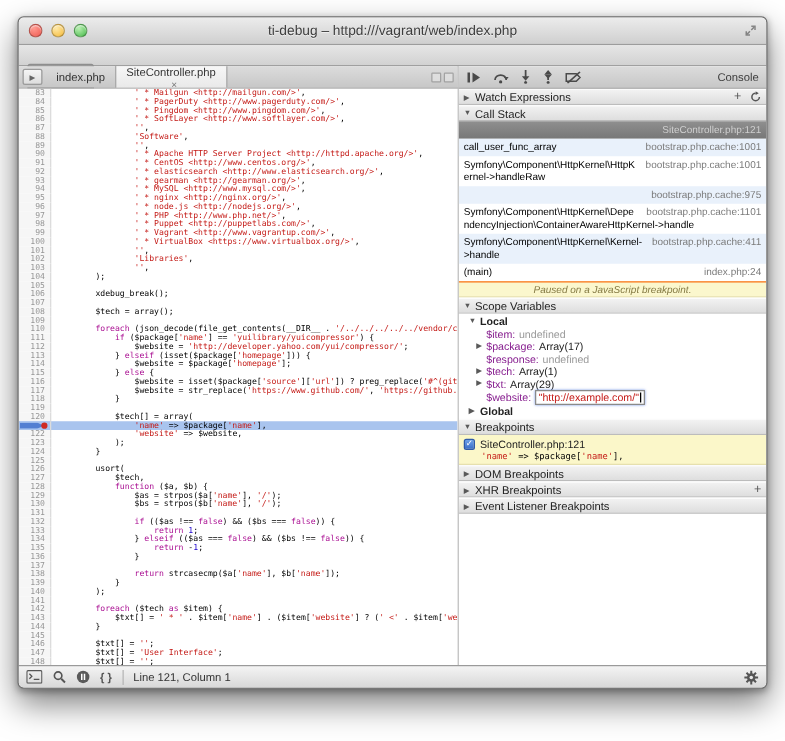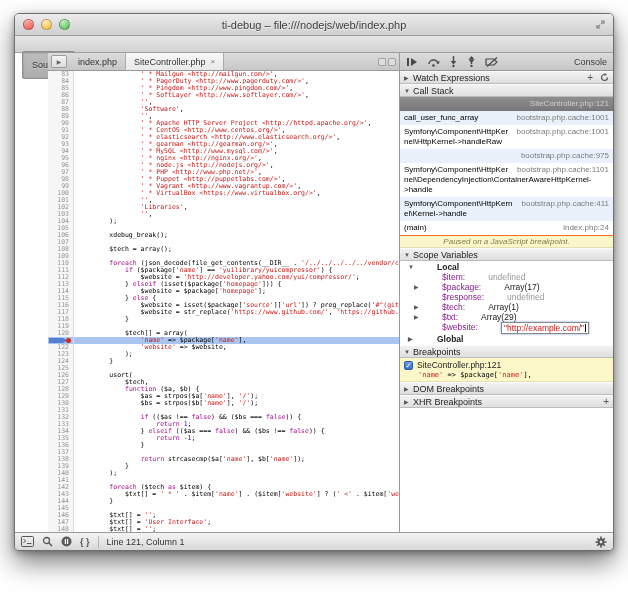--- a/index.html
+++ b/index.html
@@ -19,30 +19,30 @@
   .light.green{background:radial-gradient(circle at 35% 30%,#baf0b2,#46ba49);}
   .title{font-size:11px;color:#3d3d3d;text-shadow:0 1px 0 rgba(255,255,255,.6);}
   .resize-glyph{position:absolute;right:7px;top:5px;width:11px;height:11px;opacity:.65;}
   
   .paneltabs{height:17px;flex:0 0 17px;background:linear-gradient(#e6e6e6,#d2d2d2);
     border-bottom:1px solid #a0a0a0;display:flex;align-items:stretch;padding-left:6px;}
   .ptab{font-size:9px;color:#333;display:flex;align-items:center;padding:13px 9px;margin:15px 1px;border-radius:2px;}
   .ptab.active{background:linear-gradient(#bdbdbd,#adadad);border:1px solid #8e8e8e;
     box-shadow:inset 0 1px 2px rgba(0,0,0,.25);text-shadow:0 1px 0 rgba(255,255,255,.4);}
   
-  .content{flex:1;display:flex;min-height:0;padding-left:33px;}
+  .content{flex:1;display:flex;min-height:0;}
   .editor-col{width:352px;flex:0 0 352px;display:flex;flex-direction:column;border-right:1px solid #9a9a9a;min-height:0;}
   .sidebar-col{flex:1;display:flex;flex-direction:column;background:#fff;min-height:0;}
   
   .filetabs{height:18px;flex:0 0 18px;background:linear-gradient(#dcdcdc,#c7c7c7);
     border-bottom:1px solid #999;display:flex;align-items:stretch;font-size:9px;color:#333;}
   .navbtn{width:16px;margin:2px 3px;border:1px solid #9b9b9b;border-radius:2px;background:linear-gradient(#f5f5f5,#ddd);
     display:flex;align-items:center;justify-content:center;font-size:6px;color:#666;}
   .ftab{display:flex;align-items:center;padding:0 8px;border-right:1px solid #aaa;}
-  .ftab.active{background:linear-gradient(#f7f7f7,#e9e9e9);border-left:1px solid #aaa;margin-left:-1px;}
+  .ftab.active{background:linear-gradient(#f7f7f7,#e9e9e9);border-left:1px solid #aaa;margin-left:-1px;flex-direction:column;}
   .ftab .close{margin-left:5px;color:#777;font-size:8px;}
   .tab-overflow{margin-left:auto;display:flex;align-items:center;gap:2px;padding-right:3px;opacity:.7;}
   .tov{width:8px;height:8px;border:1px solid #8f8f8f;border-radius:1px;background:#e4e4e4;}
   
   .code-area{flex:1;overflow:hidden;background:#fff;font-family:"DejaVu Sans Mono",monospace;
     font-size:6.5px;line-height:7px;white-space:pre;}
   .code-line{display:flex;height:7px;}
   .gutter{width:26px;flex:0 0 26px;text-align:right;padding-right:4px;color:#969696;
     background:#f6f6f6;border-right:1px solid #dcdcdc;position:relative;}
   .codetext{padding-left:4px;color:#000;}
@@ -65,21 +65,21 @@
   .plus{font-size:10px;line-height:1;color:#555;}
   .frame{position:relative;padding:2px 4px;font-size:8px;line-height:10px;overflow:hidden;
     overflow-wrap:anywhere;color:#000;}
   .frame .loc{float:right;color:#7b7b7b;margin-left:6px;}
   .frame.alt{background:#e9f1fb;}
   .frame.selected{background:linear-gradient(#8f8f8f,#777);color:#fff;font-weight:bold;}
   .frame.selected .loc{float:none;display:block;text-align:right;color:#cfcfcf;font-weight:normal;}
   .banner{height:13px;background:#fbf7cd;border-top:1px solid #f97316;border-bottom:1px solid #e6e0b0;
     font-size:8px;font-style:italic;color:#857b45;display:flex;align-items:center;justify-content:center;}
   .scopetree{background:#fff;padding:1px 0;}
-  .scope-row{padding:0 4px 0 8px;font-size:8.5px;line-height:10px;display:flex;align-items:flex-start;color:#222;gap:20px;}
+  .scope-row{padding:0 4px 0 8px;font-size:8.5px;line-height:10px;display:flex;align-items:center;color:#222;}
   .scope-row.head{font-weight:bold;}
   .var-row{padding-left:14px;}
   .var-row .disc{width:8px;}
   .vname{color:#882090;}
   .vval{color:#222;margin-left:3px;}
   .vval.undef{color:#999;}
   .vinput{margin-left:3px;border:1px solid #8a8a8a;box-shadow:0 0 2px rgba(80,120,220,.8);
     background:#fff;padding:0 2px;font-size:8.5px;color:#c41a16;display:inline-flex;align-items:center;}
   .caret{width:1px;height:8px;background:#000;margin-left:1px;}
   .bp-entry{background:#fbf7c9;border-bottom:1px solid #e6e0ae;padding:2px 4px;}
@@ -100,21 +100,21 @@
 <body>
 
 <div class="window">
 
   <div class="titlebar">
     <div class="traffic">
       <div class="light red"></div>
       <div class="light yellow"></div>
       <div class="light green"></div>
     </div>
-    <div class="title">ti-debug – file:///nodejs/web/index.php</div>
+    <div class="title">ti-debug – httpd:///vagrant/web/index.php</div>
     <svg class="resize-glyph" viewBox="0 0 11 11">
       <path d="M2 6 L2 9 L5 9 M9 5 L9 2 L6 2" fill="none" stroke="#555" stroke-width="1.2"></path>
       <path d="M2.5 8.5 L5 6 M8.5 2.5 L6 5" stroke="#555" stroke-width="1.2"></path>
     </svg>
   </div>
 
   <div class="paneltabs">
     <div class="ptab active">
       <span>Sources</span>
     </div>
@@ -269,20 +269,24 @@
           <span class="disc">▶</span>
           <span>DOM Breakpoints</span>
         </div>
         <div class="sechdr">
           <span class="disc">▶</span>
           <span>XHR Breakpoints</span>
           <span class="btns">
               <span class="plus">+</span>
             </span>
         </div>
+        <div class="sechdr">
+          <span class="disc">▶</span>
+          <span>Event Listener Breakpoints</span>
+        </div>
         <div class="filler"></div>
       </div>
     </div>
   </div>
 
   <div class="statusbar">
     <svg class="icn" width="13" height="11" viewBox="0 0 13 11">
       <rect x="0.5" y="0.5" width="12" height="10" rx="1" fill="none" stroke="#555"></rect>
       <path d="M2.5 3 L4.5 5 L2.5 7" fill="none" stroke="#555" stroke-width="1"></path>
       <path d="M6 7.5 L10.5 7.5" stroke="#555" stroke-width="1"></path>

